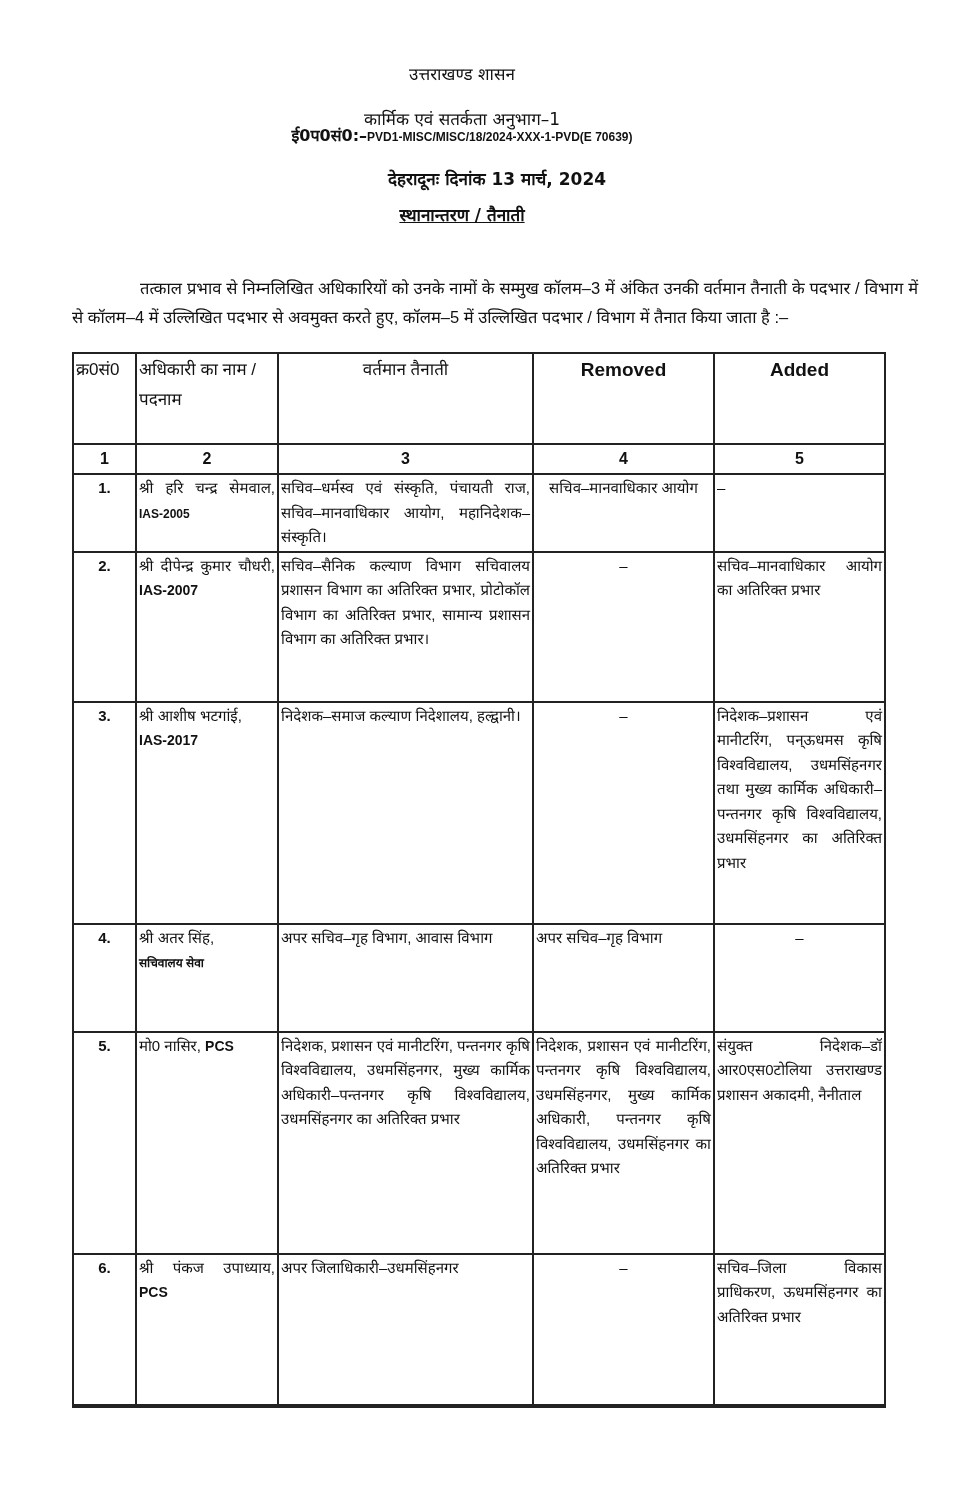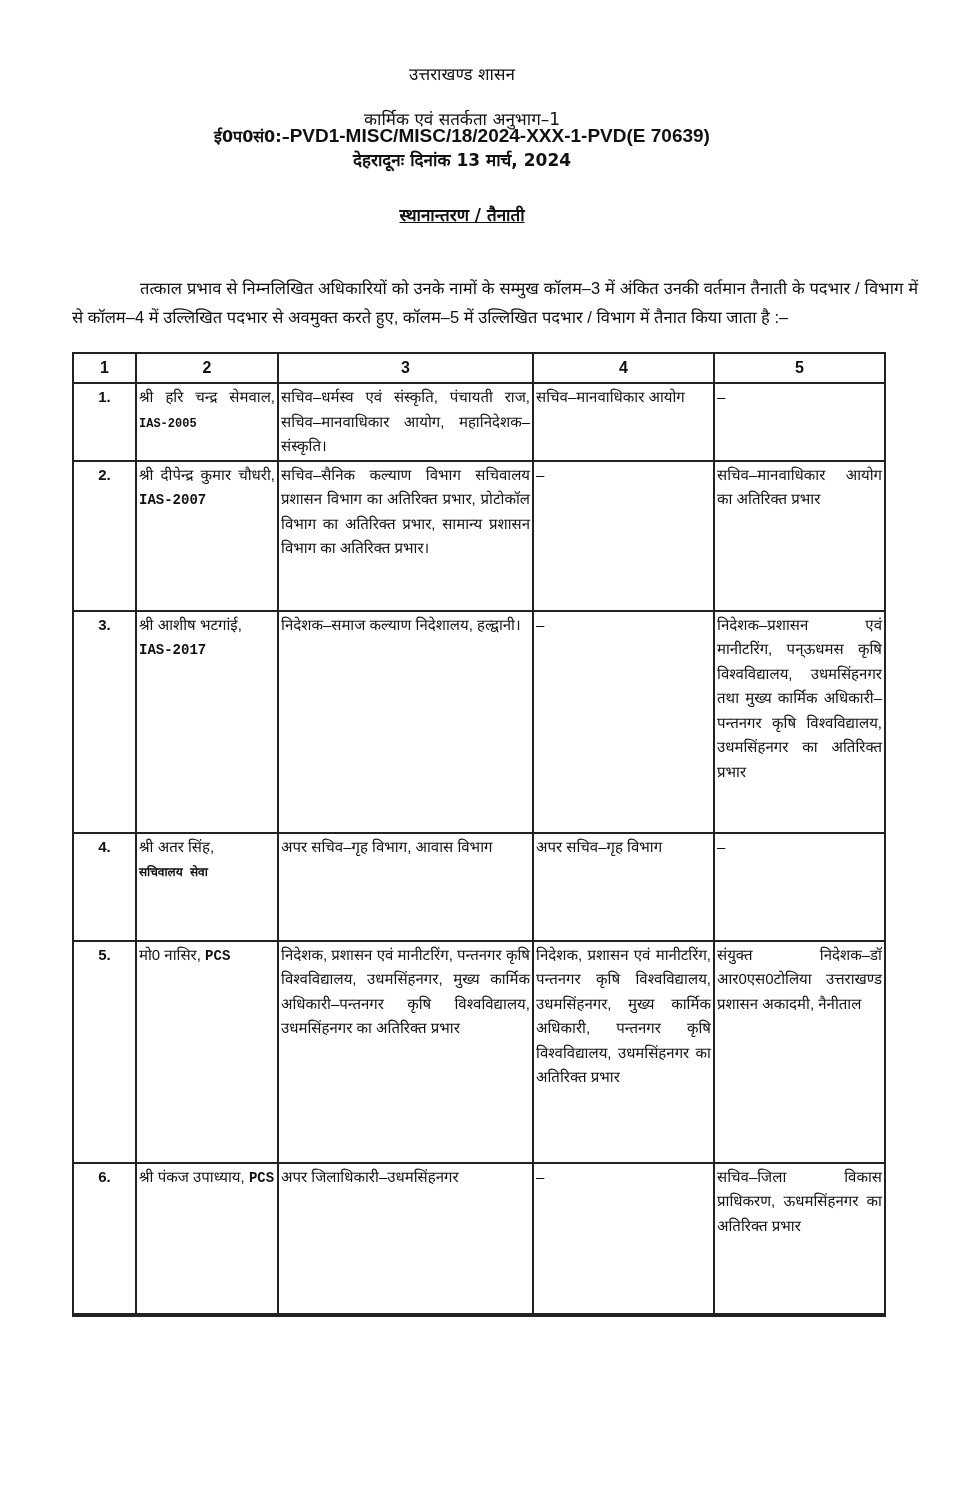--- a/index.html
+++ b/index.html
@@ -2,37 +2,37 @@
 <html><head>
 <meta charset="utf-8">
 <style>
   html, body { margin: 0; padding: 0; background: #ffffff; }
   body { width: 978px; height: 1494px; position: relative; overflow: hidden;
          font-family: "DejaVu Sans", "Liberation Sans", sans-serif; color: #111; }
   .hdr { position: absolute; left: 0; width: 924px; text-align: center; font-size: 17px; line-height: 24px; }
   #h1 { top: 62px; }
   #h2 { top: 107px; font-weight: normal; }
   #h3 { top: 124px; font-weight: bold; font-size: 16px; }
-  #h3 .ref { font-family: "Liberation Sans", sans-serif; font-size: 19px; }
-  #h4 { top: 148px; font-weight: bold; }
+  #h3 .ref { font-family: "Liberation Sans", sans-serif; font-size: 12px; }
+  #h4 { top: 167px; font-weight: bold; padding-left: 35px; }
   #subject { top: 203px; text-decoration: underline; font-weight: bold; text-align: center; }
   #intro { position: absolute; left: 72px; top: 257px; width: 846px; font-size: 16.5px; line-height: 29px;
            text-align: justify; text-indent: 68px; font-family: Liberation Sans, sans-serif; }
   table { position: absolute; left: 72px; top: 352px; border-collapse: collapse; table-layout: fixed;
           width: 812px; font-family: "Liberation Sans", sans-serif; }
   td, th { border: 2px solid #222; vertical-align: top; padding: 1px 2px; font-size: 15px; line-height: 24.5px;
            font-weight: normal; text-align: justify; }
   table { border-bottom: 4px solid #222; }
   th { height: 87px; text-align: left; font-size: 17px; line-height: 30px; }
   th.center { text-align: center; }
   th.en { font-weight: bold; font-size: 19px; }
   tr.nums td { height: 26px; text-align: center; font-weight: bold; font-size: 16px; vertical-align: middle; }
   td.sn { text-align: center; font-weight: bold; font-size: 15px; }
-  td.center { }
-  .svc { font-weight: bold; font-family: Liberation Mono, monospace; font-size: 14px; }
+  td.center { text-align: center; }
+  .svc { font-weight: bold; font-family: Liberation Sans, sans-serif; font-size: 14px; }
   .svc.small { font-size: 12px; }
   col.c1 { width: 63px; } col.c2 { width: 142px; } col.c3 { width: 255px; } col.c4 { width: 181px; } col.c5 { width: 171px; }
   tr.r1 td { height: 69px; } tr.r2 td { height: 146px; } tr.r3 td { height: 218px; }
   tr.r4 td { height: 104px; } tr.r5 td { height: 218px; } tr.r6 td { height: 147px; }
 </style>
 </head>
 <body>
 
 <div class="hdr" id="h1">उत्तराखण्ड शासन</div>
 <div class="hdr" id="h2">कार्मिक एवं सतर्कता अनुभाग–1</div>
@@ -44,20 +44,27 @@
 
 <table>
   <colgroup>
       <col class="c1">
       <col class="c2">
       <col class="c3">
       <col class="c4">
       <col class="c5">
     </colgroup>
   <tbody>
+      <tr>
+    <th>क्र0सं0</th>
+    <th>अधिकारी का नाम / पदनाम</th>
+    <th class="center">वर्तमान तैनाती</th>
+    <th class="center en">Removed</th>
+    <th class="center en">Added</th>
+  </tr>
   <tr class="nums">
     <td>1</td>
     <td>2</td>
     <td>3</td>
     <td>4</td>
     <td>5</td>
   </tr>
 
   <tr class="r1">
     <td class="sn">1.</td>

